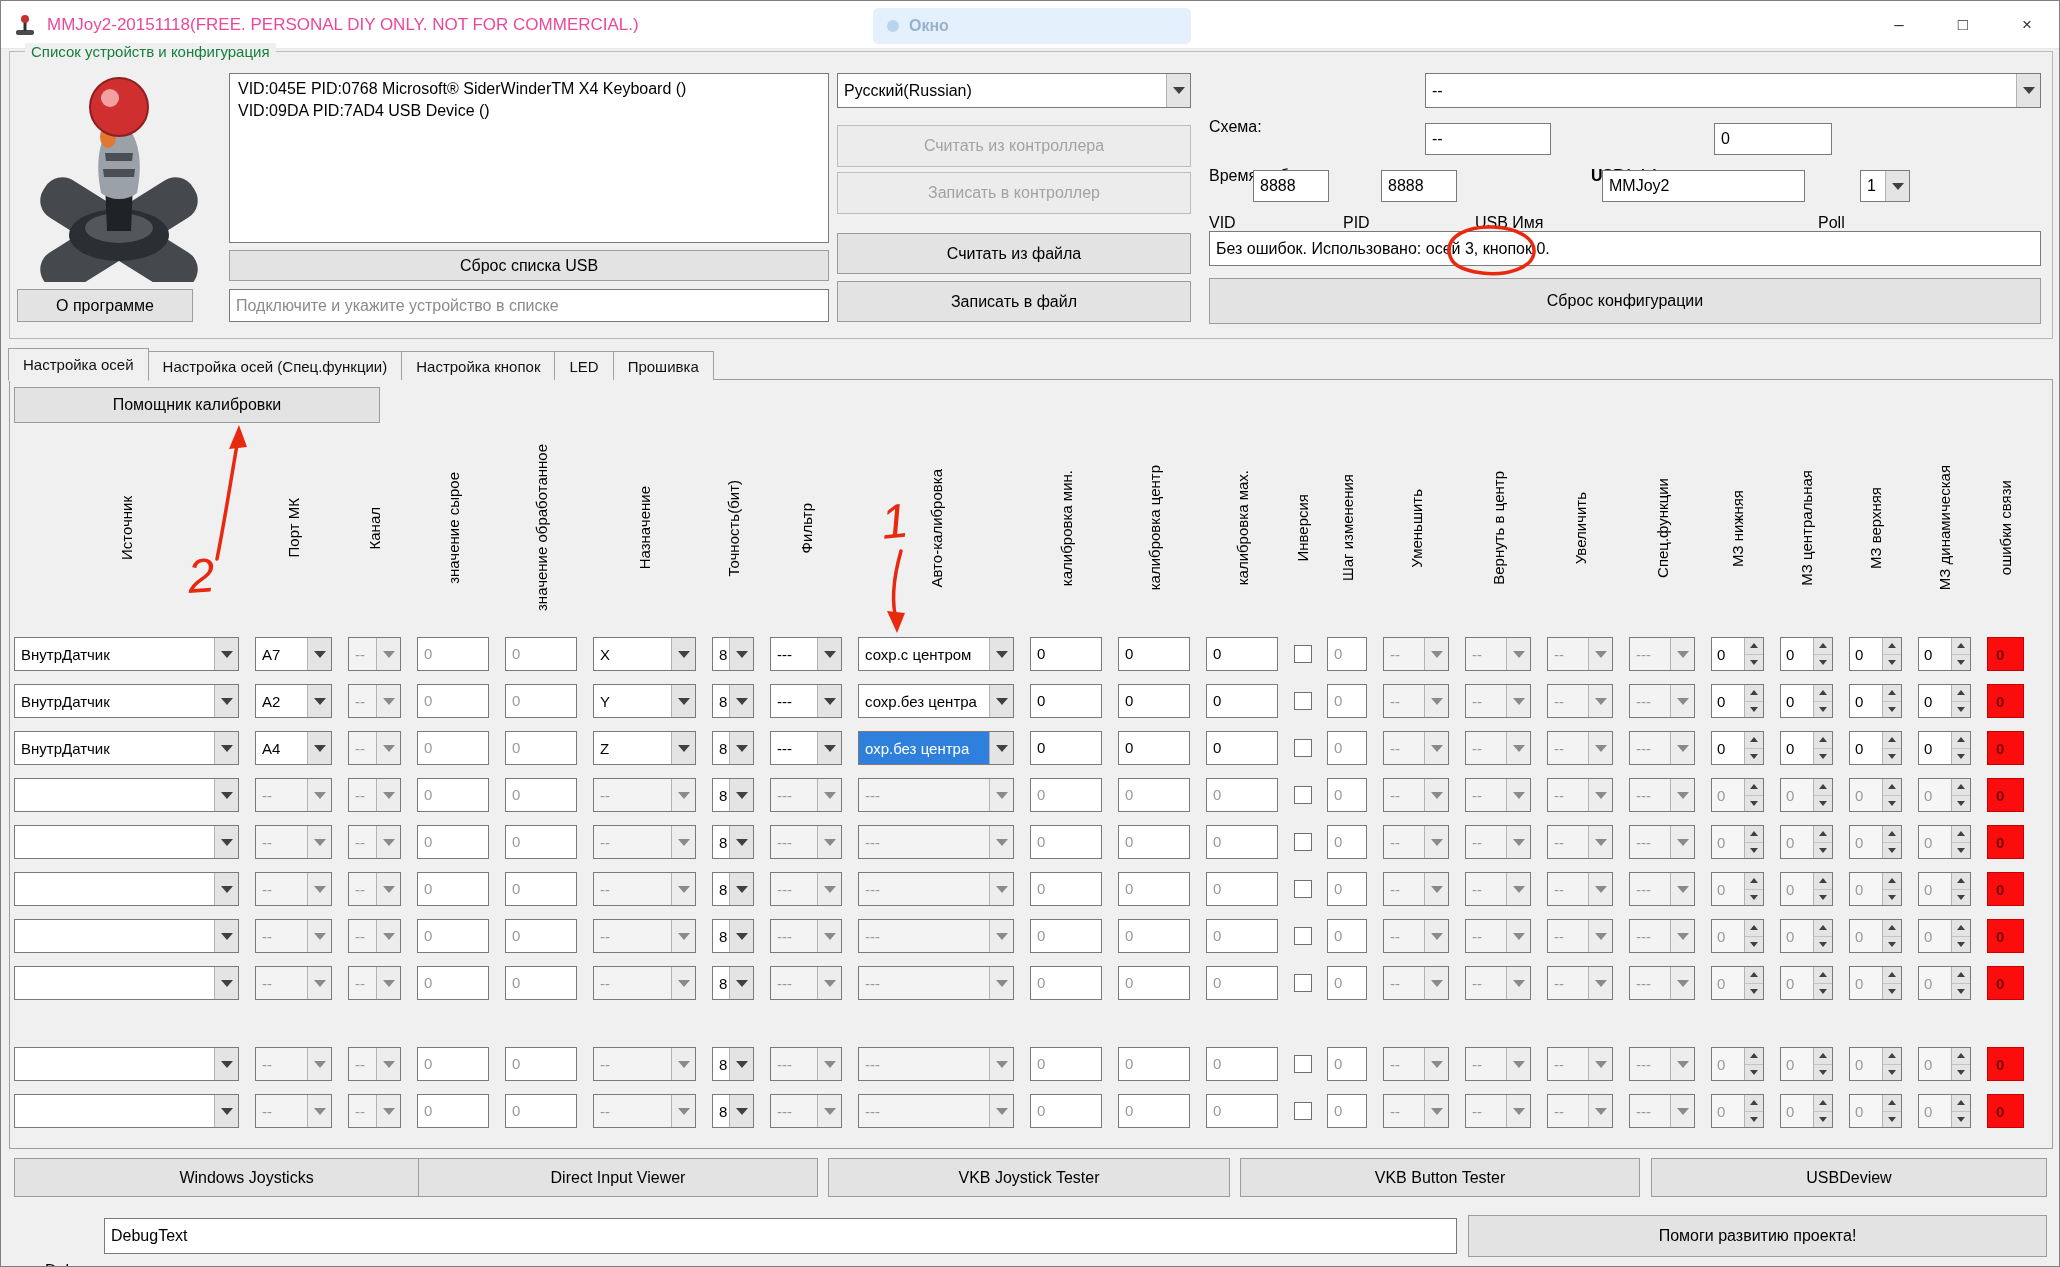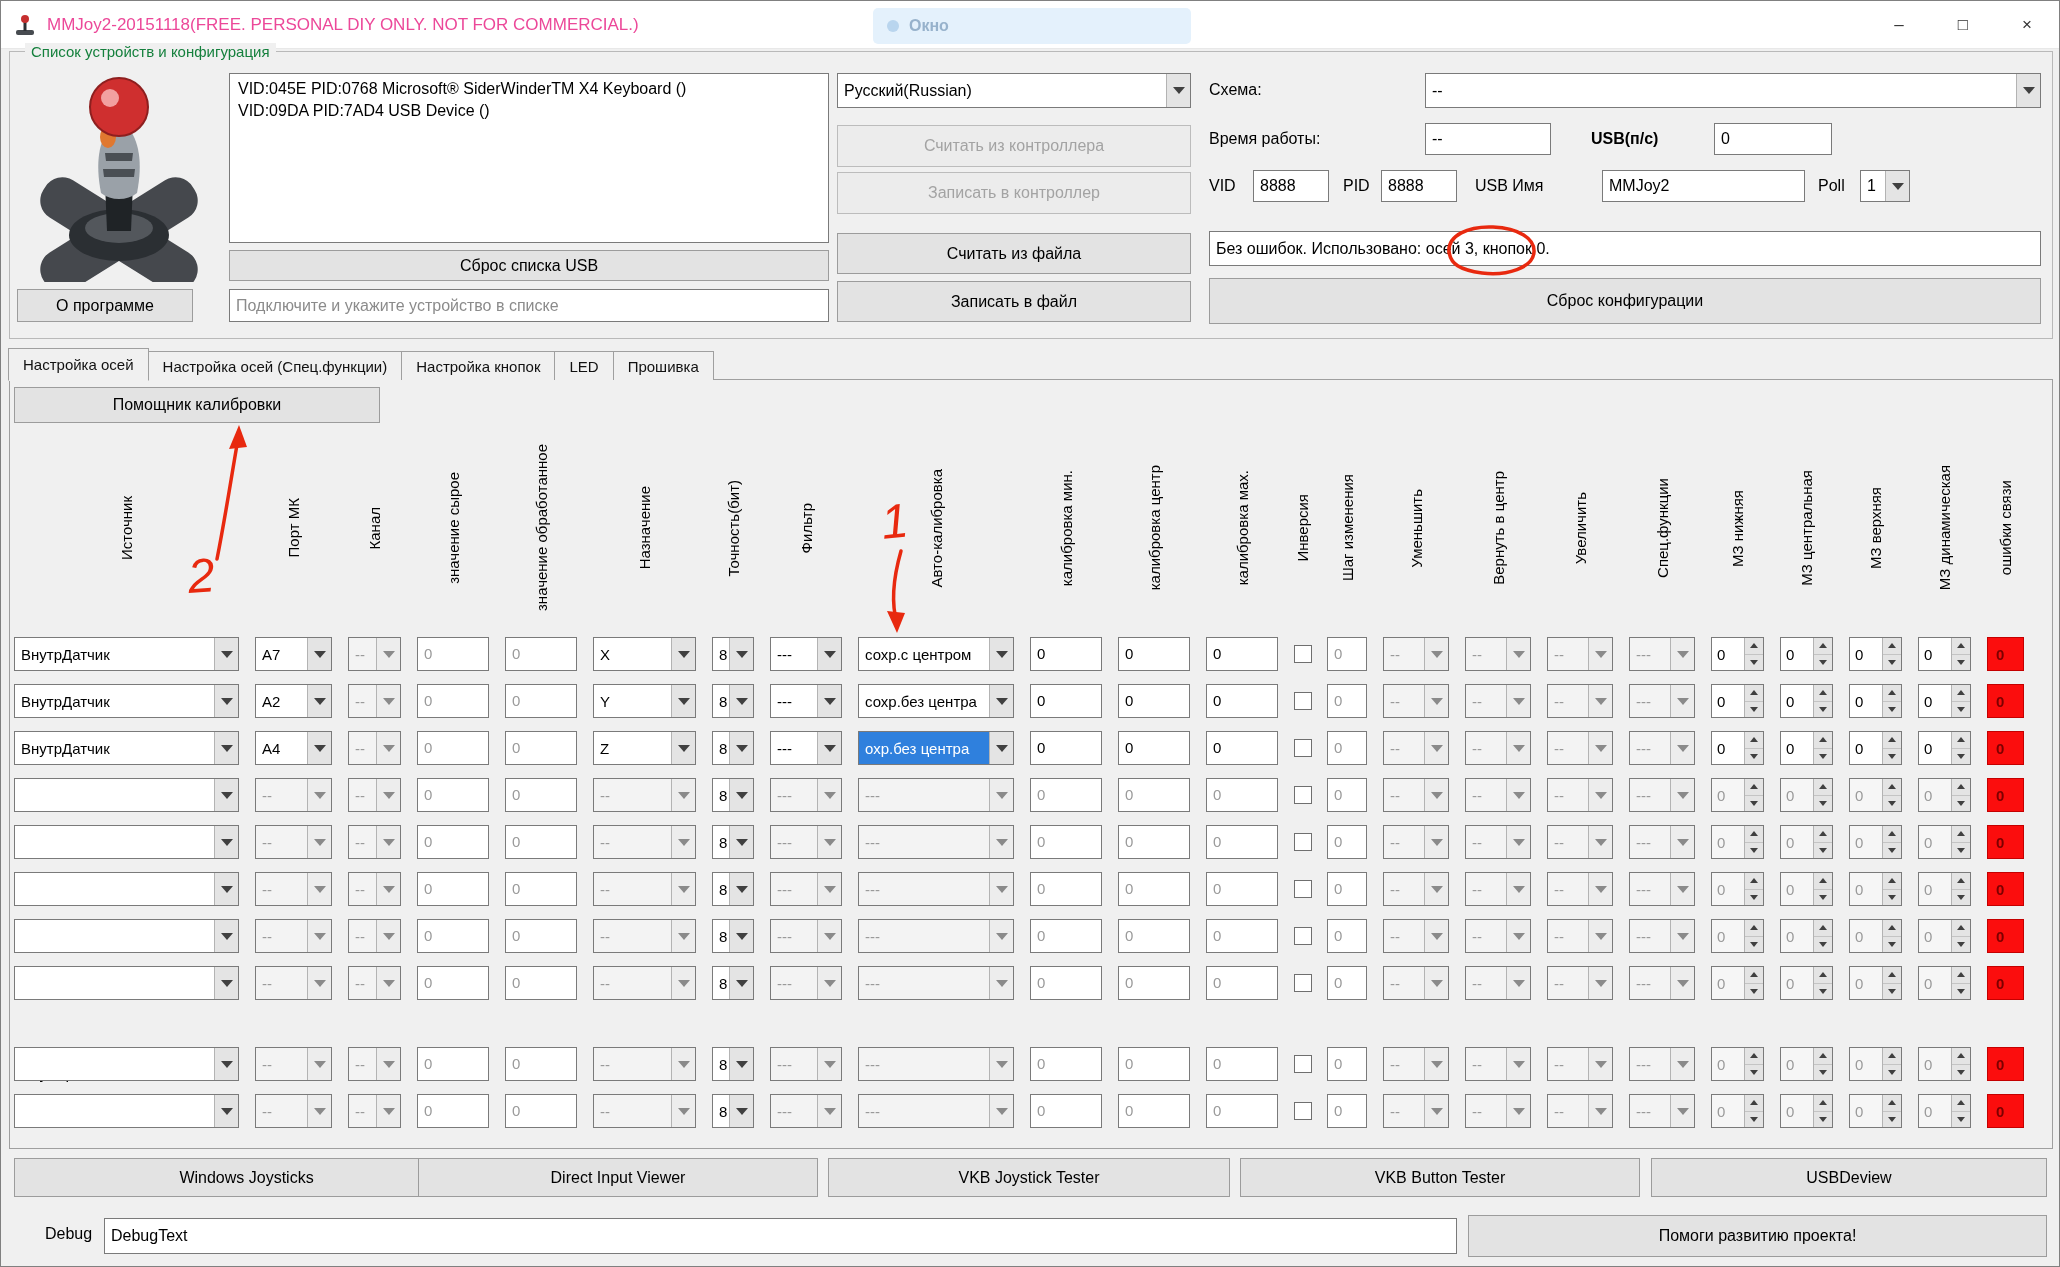--- a/index.html
+++ b/index.html
@@ -10,21 +10,21 @@
 .titlebar{position:relative;height:48px;background:#ffffff;display:flex;align-items:center;border-bottom:1px solid #e8e8e8;}
 .app-icon{margin-left:12px;display:flex;}
 .title-text{margin-left:10px;font-size:17px;color:#ec4899;white-space:nowrap;}
 .win-controls{position:absolute;top:0;right:0;height:48px;display:flex;}
 .win-btn{width:64px;height:48px;display:flex;align-items:center;justify-content:center;font-size:17px;color:#333;}
 .ghost{position:absolute;left:872px;top:7px;width:318px;height:36px;border-radius:5px;background:rgba(190,222,248,0.42);display:flex;align-items:center;gap:10px;padding-left:14px;font-weight:bold;}
 .ghost-dot{width:12px;height:12px;border-radius:50%;background:rgba(150,190,225,0.55);}
 .ghost-text{font-size:16px;color:rgba(130,160,190,0.78);}
 .groupbox{border:1px solid #b9b9b9;background:#f0f0f0;}
 .group-label{background:#f0f0f0;padding:0 6px;font-size:15px;color:#15803d;z-index:2;white-space:nowrap;}
-.label{font-size:16px;color:#000;white-space:nowrap;}
+.label{font-size:16px;color:#000;white-space:nowrap;margin-top:37px;}
 .listbox{background:#fff;border:1px solid #7a7a7a;padding:4px 8px;font-size:16px;overflow:hidden;}
 .device-line{white-space:nowrap;line-height:1.4;color:#000;}
 .win-field{background:#fff;border:1px solid #7a7a7a;font-size:15px;padding-left:6px;line-height:32px;white-space:nowrap;overflow:hidden;color:#000;}
 .win-field.f16{font-size:16px;}
 .win-field.dimmed{color:#9a9a9a;}
 .win-field.hint{color:#8b8b8b;font-size:16px;}
 .btn{background:#e3e3e3;border:1px solid #9c9c9c;display:flex;align-items:center;justify-content:center;font-size:16px;color:#000;text-align:center;white-space:nowrap;}
 .btn.disabled{color:#a3a3a3;border-color:#bcbcbc;background:#ececec;}
 .win-select{background:#fff;border:1px solid #7a7a7a;display:flex;align-items:stretch;overflow:hidden;}
 .sel-text{flex:1;font-size:15px;display:flex;align-items:center;padding-left:6px;white-space:nowrap;overflow:hidden;color:#000;}

